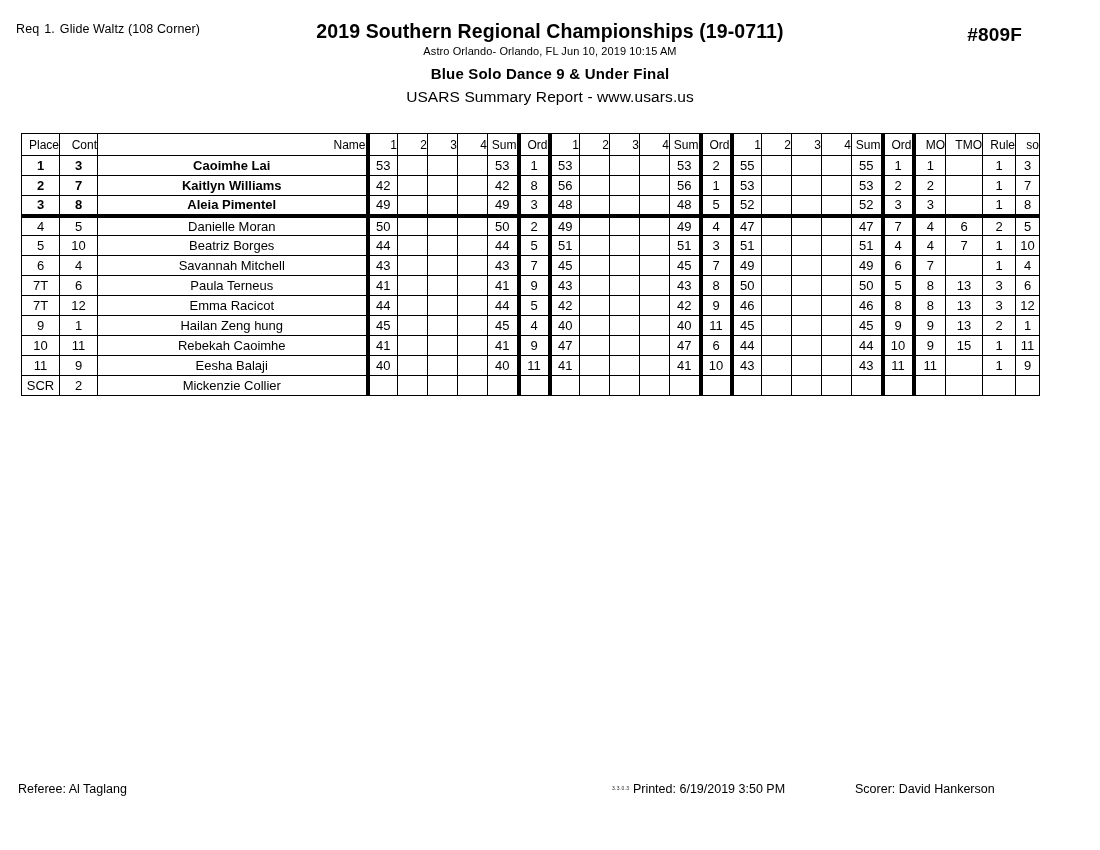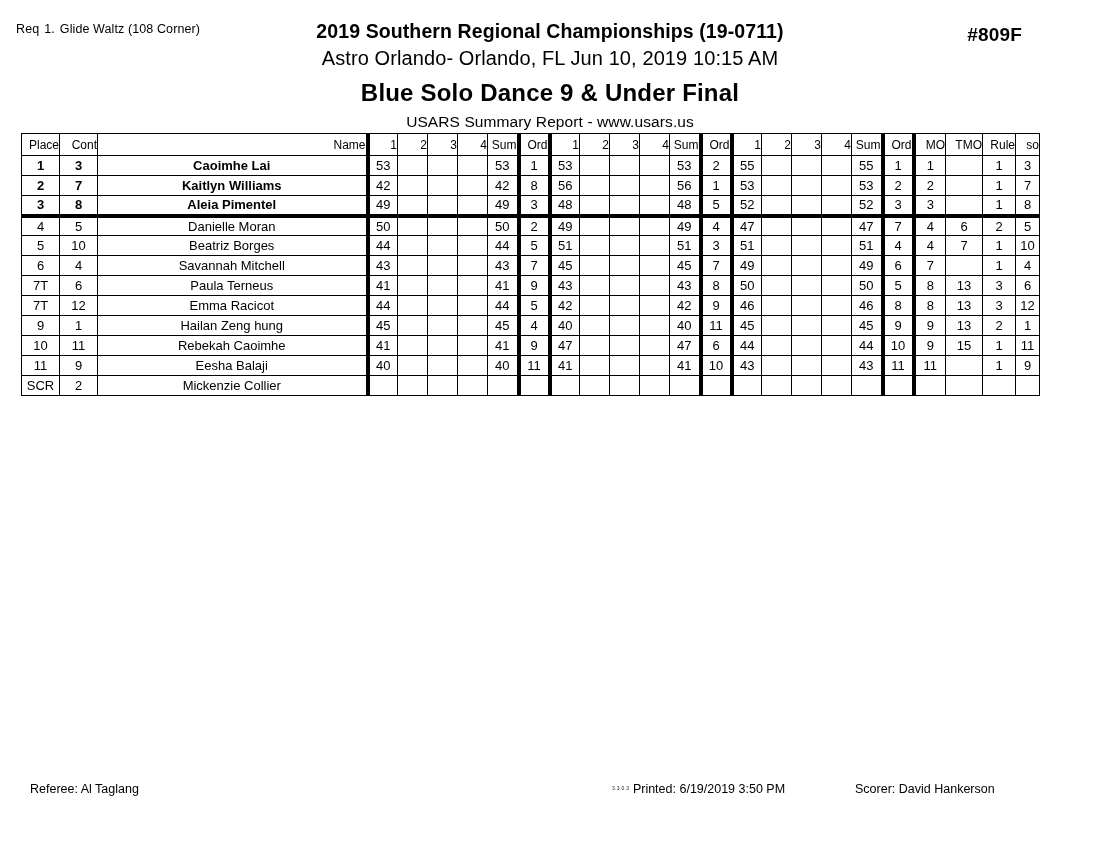--- a/index.html
+++ b/index.html
@@ -44,28 +44,28 @@
     top: 20px;
     text-align: center;
   }
   .title-1 {
     font-size: 19.5px;
     font-weight: bold;
     letter-spacing: 0.1px;
     line-height: 1.15;
   }
   .title-2 {
-    font-size: 20px;
+    font-size: 11px;
     font-weight: normal;
     letter-spacing: 0.1px;
     line-height: 1.45;
     margin-top: 2px;
   }
   .title-3 {
-    font-size: 24px;
+    font-size: 15px;
     font-weight: bold;
     letter-spacing: 0.2px;
     line-height: 1.3;
     margin-top: 4px;
   }
   .title-4 {
     font-size: 15.5px;
     font-weight: normal;
     letter-spacing: 0.1px;
     line-height: 1.3;
@@ -153,21 +153,21 @@
 
   
   .footer {
     position: absolute;
     left: 0;
     right: 0;
     top: 780px;
     height: 24px;
     font-size: 12.5px;
   }
-  .ft-referee { position: absolute; left: 30px; top: 2px; white-space: nowrap; text-align: center; }
+  .ft-referee { position: absolute; left: 18px; top: 2px; white-space: nowrap; text-align: center; }
   .ft-printed { position: absolute; left: 612px; top: 2px; white-space: nowrap; }
   .ft-printed .micro {
     font-size: 5px;
     vertical-align: 3px;
     letter-spacing: 0.3px;
     color: #222;
   }
   .ft-scorer  { position: absolute; left: 855px; top: 2px; white-space: nowrap; }
 </style>
 </head>

